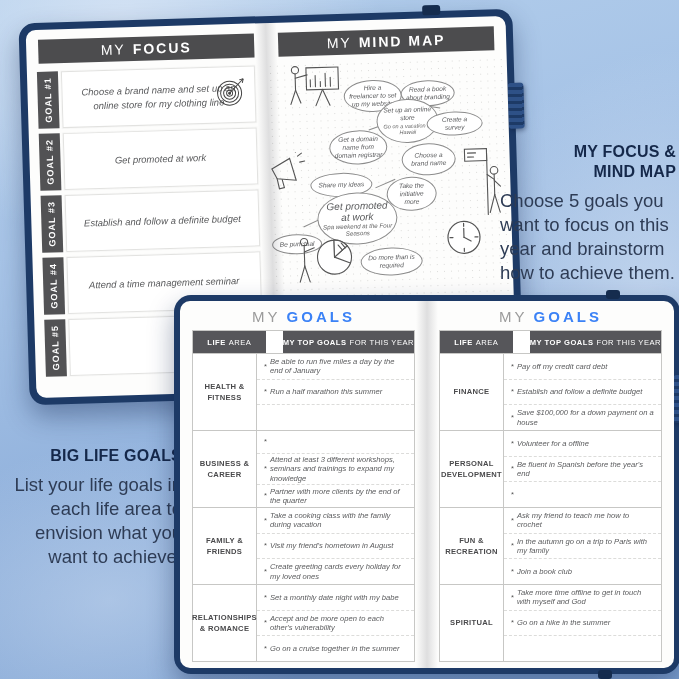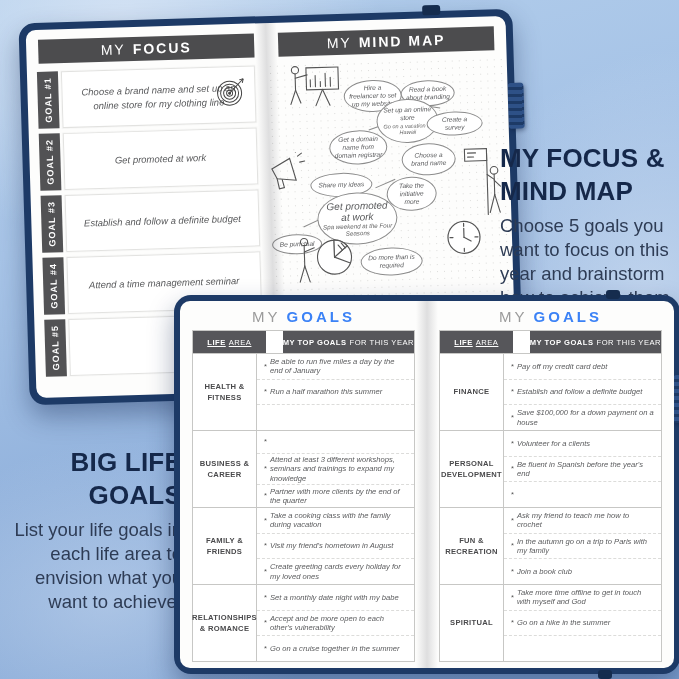--- a/index.html
+++ b/index.html
@@ -64,36 +64,36 @@
   
   .gpage-inner{padding:7px 12px 0;}
   .gtitle{text-align:center;font-size:15px;letter-spacing:3px;height:22px;}
   .gtitle .reg{color:#9b9b9b;font-weight:400;margin-right:6px;}
   .gtitle .bold{color:#3b82f6;font-weight:700;}
   .g-table{border:1px solid #c7c7c5;background:#fff;}
   .g-head{display:flex;height:22px;background:#fff;}
   .g-hcell{background:#56565a;color:#fff;display:flex;align-items:center;justify-content:center;
     font-size:7.6px;letter-spacing:.5px;white-space:nowrap;}
   .g-hcell .b{font-weight:700;margin-right:3px;}
-  .g-hc1{width:76px;margin-right:17px;text-decoration:underline;}
+  .g-hc1{width:76px;margin-right:17px;}
   .g-hc2{flex:1;}
   .g-group{display:flex;border-top:1px solid #c7c7c5;height:76px;}
   .g-area{width:64px;border-right:1px solid #c7c7c5;display:flex;align-items:center;justify-content:center;
     text-align:center;font-size:7.6px;font-weight:700;color:#4a4a4c;letter-spacing:.3px;line-height:1.5;padding:0 3px;box-sizing:border-box;}
   .g-goals{flex:1;display:flex;flex-direction:column;}
   .g-goal{flex:1;display:flex;align-items:center;padding:1px 7px;border-top:1px dashed #dcdcda;
     font-size:7.6px;line-height:1.25;}
   .g-goal:first-child{border-top:none;}
   .g-goal .bullet{font-style:normal;color:#555;margin-right:3px;}
 
   
   .callout{position:absolute;color:#15284a;}
   .co-right{left:500px;top:142px;width:176px;}
   .co-left{left:4px;top:446px;width:178px;text-align:right;}
-  .co-head{font-size:26px;font-weight:700;line-height:1.25;letter-spacing:.2px;color:#15284a;}
+  .co-head{font-size:16px;font-weight:700;line-height:1.25;letter-spacing:.2px;color:#15284a;text-align:right;}
   .co-body{margin-top:7px;font-size:18.5px;line-height:1.3;color:#2e3c55;font-weight:400;}
 </style>
 </head>
 <body>
 
 <div class="stage">
   <div class="swirl swirl1"></div>
   <div class="swirl swirl2"></div>
   <div class="swirl swirl3"></div>
 
@@ -408,21 +408,21 @@
                     <span class="bullet">*</span>
                     <span>Save $100,000 for a down payment on a house</span>
                   </div>
                 </div>
               </div>
               <div class="g-group">
                 <div class="g-area">PERSONAL DEVELOPMENT</div>
                 <div class="g-goals">
                   <div class="g-goal hand">
                     <span class="bullet">*</span>
-                    <span>Volunteer for a clients</span>
+                    <span>Volunteer for a offline</span>
                   </div>
                   <div class="g-goal hand">
                     <span class="bullet">*</span>
                     <span>Be fluent in Spanish before the year's end</span>
                   </div>
                   <div class="g-goal hand">
                     <span class="bullet">*</span>
                   </div>
                 </div>
               </div>

